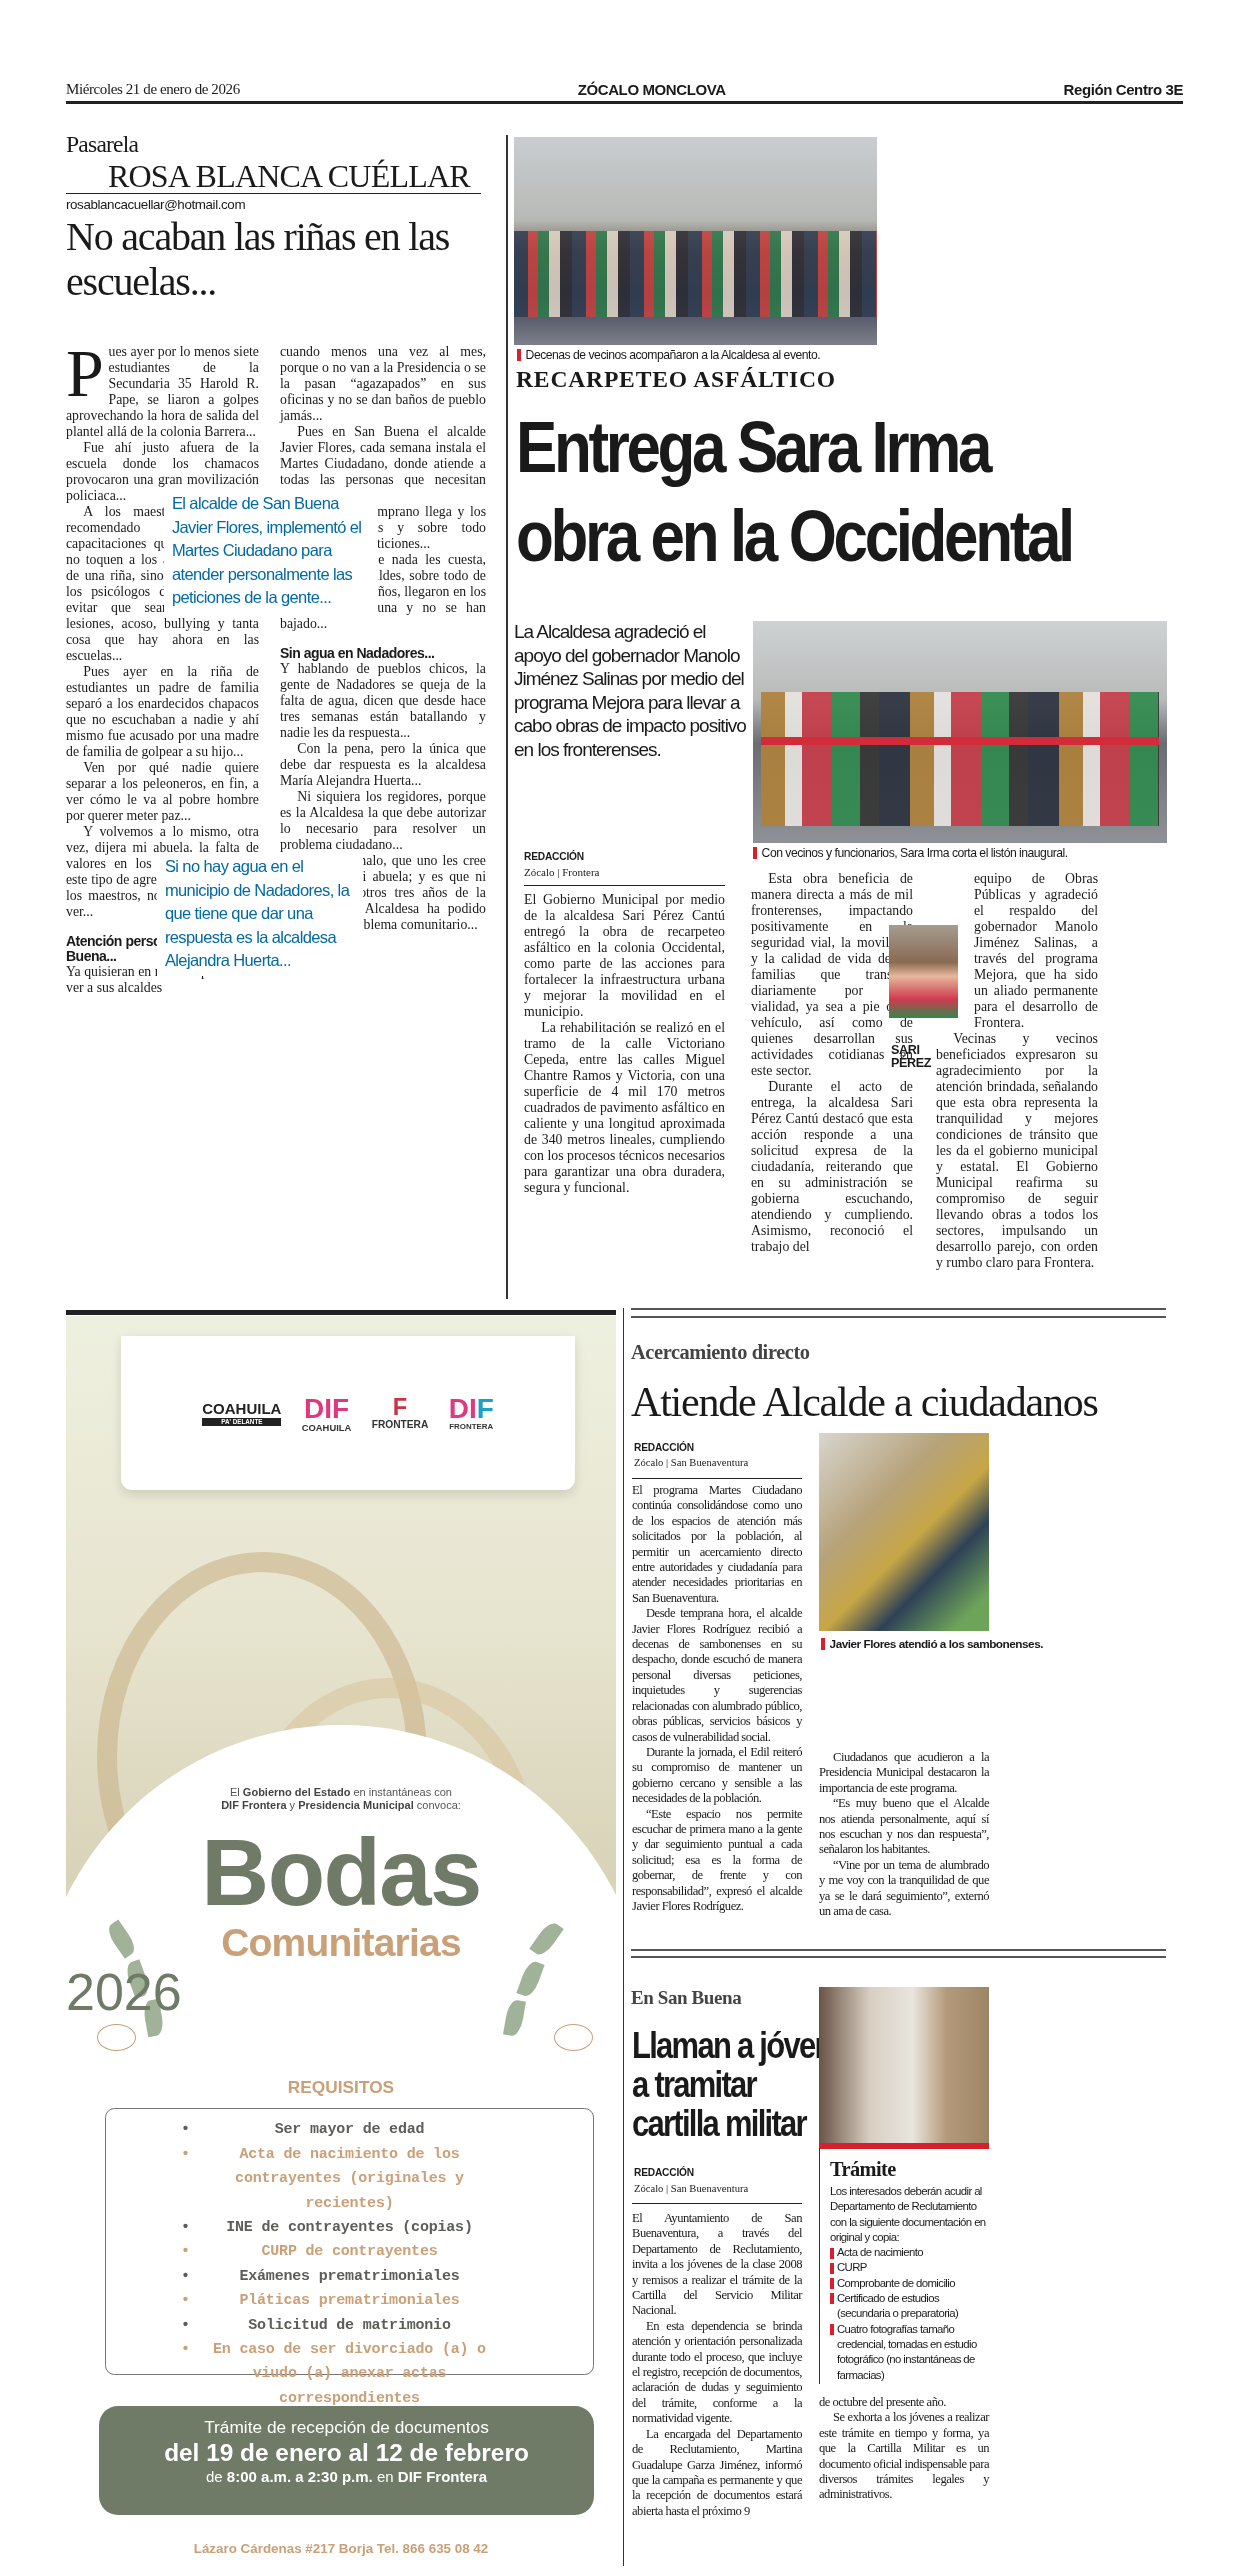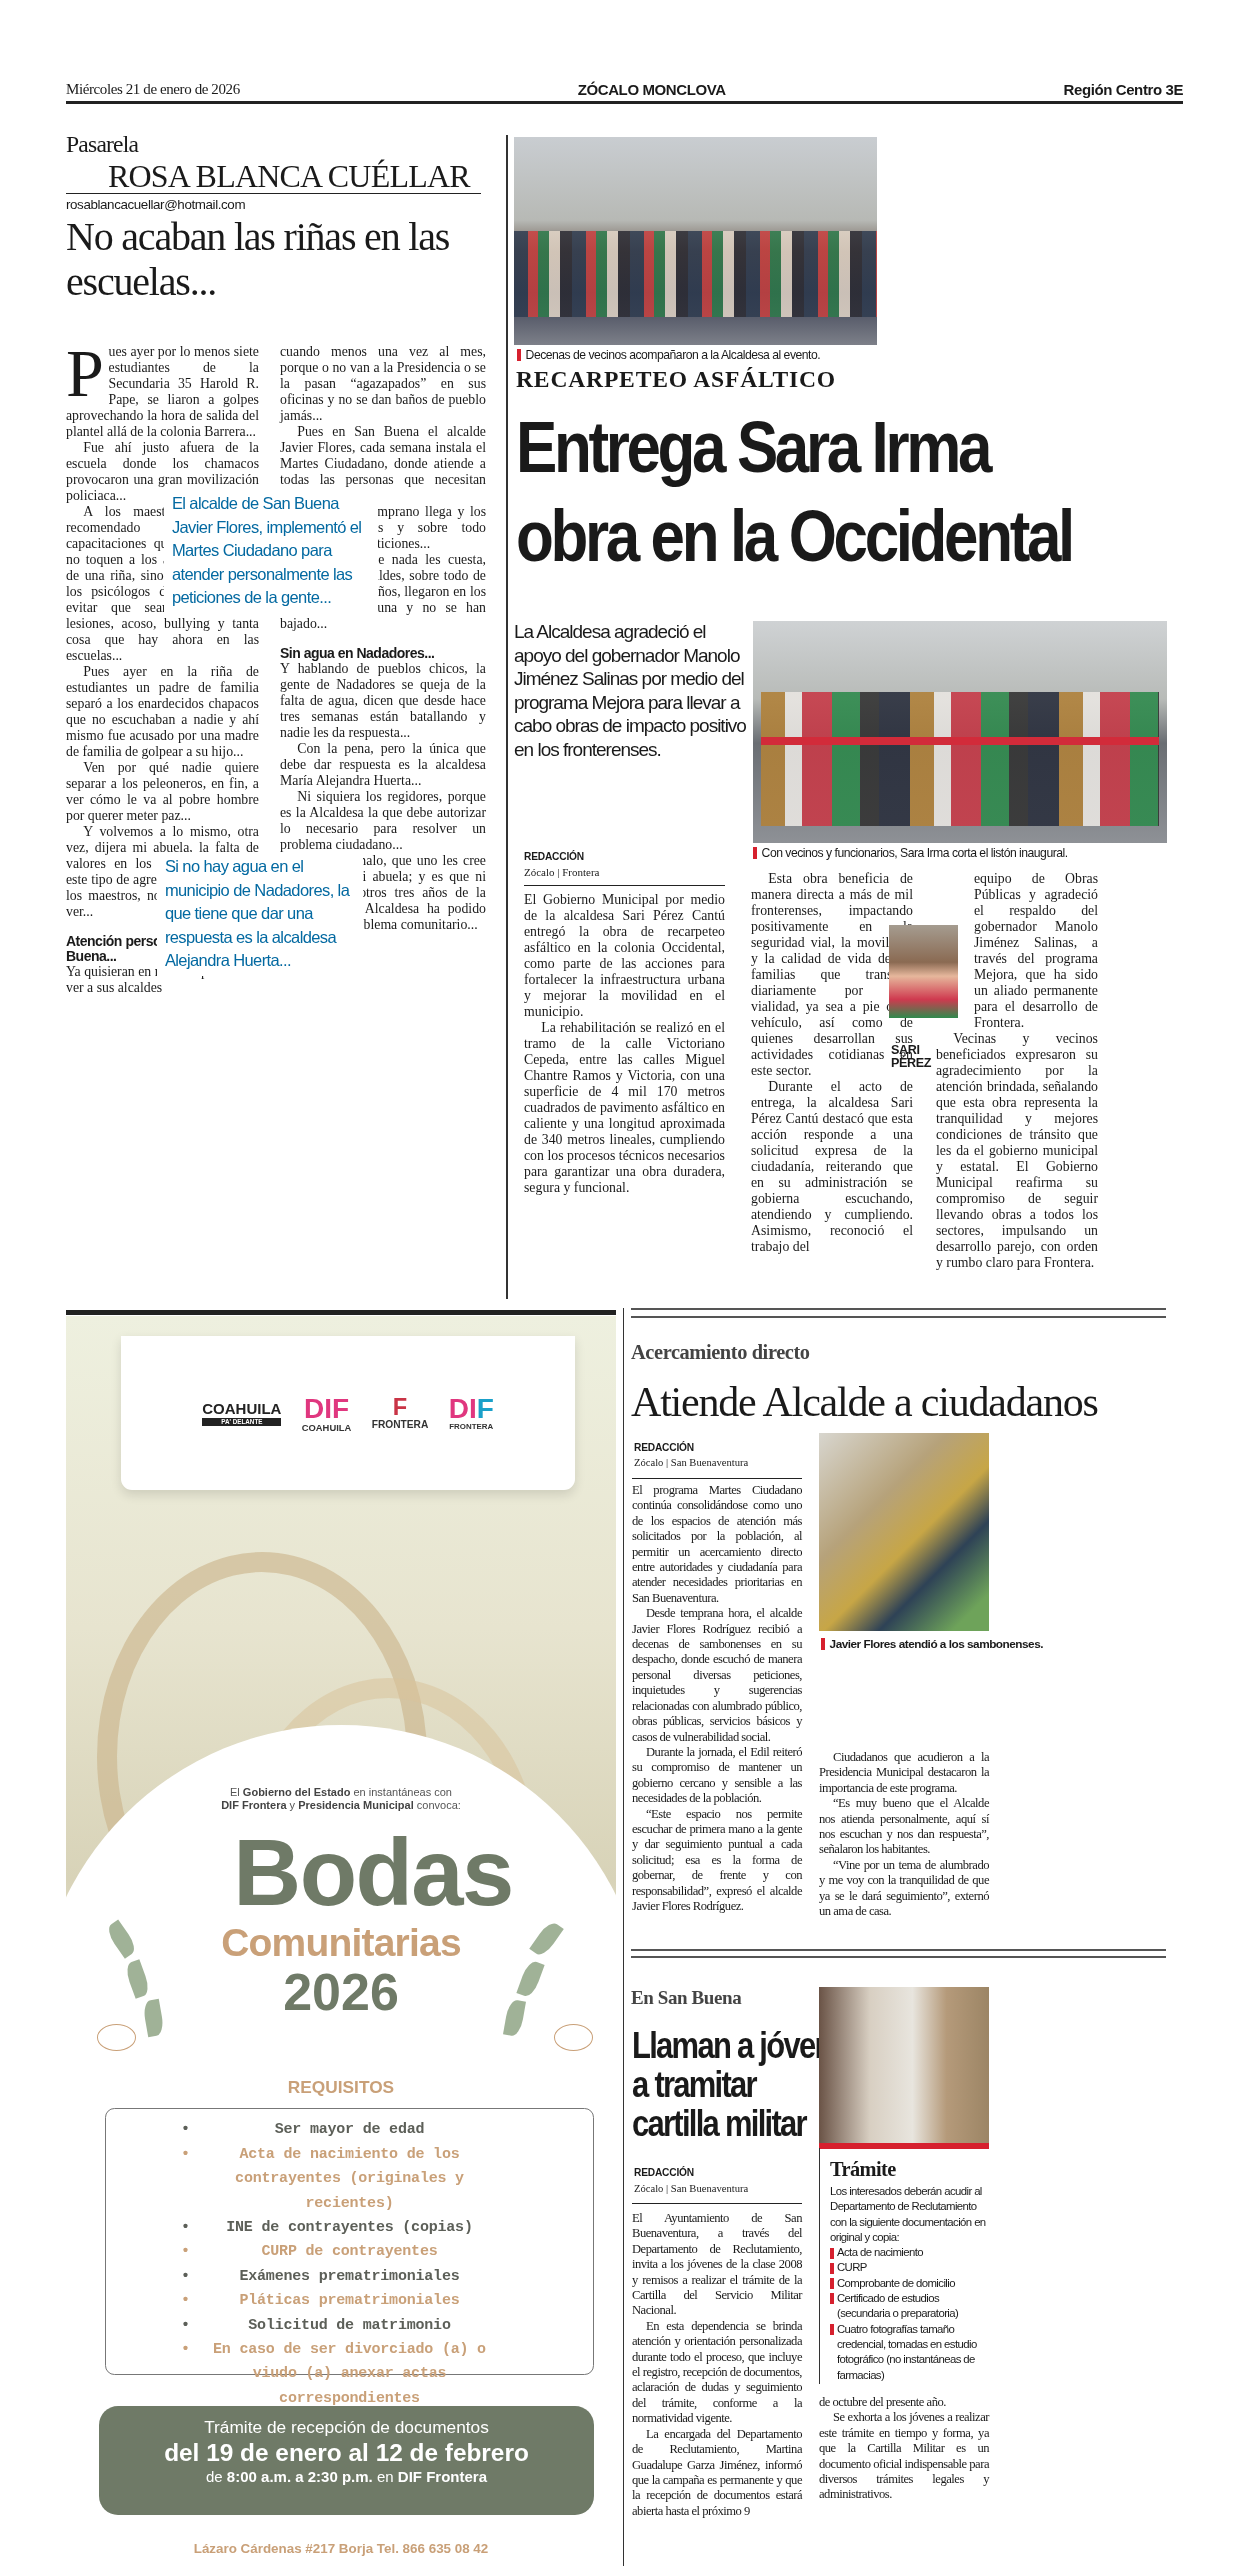--- a/index.html
+++ b/index.html
@@ -54,23 +54,23 @@
   .sidebar-text li .bar { flex: 0 0 3.9px; height: 11px; background: #d6202e; margin-top: 2.4px; }
 
   
   .ad { left: 66px; top: 1316px; width: 550px; height: 1250px; background: linear-gradient(180deg, #eef0df 0%, #e7e4cf 25%, #d8d3b8 45%, #f3f1ea 60%, #ffffff 100%); overflow: hidden; }
   .ad-logos { left: 55px; top: 20.4px; width: 454px; height: 154px; background: #fff; border-radius: 0 0 11px 11px; box-shadow: 0 4.7px 11px rgba(0,0,0,0.12); display: flex; align-items: center; justify-content: center; gap: 20.4px; }
   .logo { font-family: "Liberation Sans", sans-serif; font-weight: bold; text-align: center; line-height: 1; }
   .ring { position: absolute; border-radius: 50%; border: 20.4px solid #c9b389; }
   .ad-circle { left: -31px; top: 409px; width: 613px; height: 944px; border-radius: 307px 307px 0 0; background: #fff; }
   .ad-intro { font-family: "Liberation Sans", sans-serif; font-size: 11px; text-align: center; color: #555; line-height: 13.4px; }
   .ad-intro b { color: #444; }
-  .ad-bodas { font-family: "Liberation Sans", sans-serif; font-weight: bold; font-size: 94px; color: #6f7a67; text-align: center; letter-spacing: -1.6px; line-height: 1; margin-left: 32px; }
+  .ad-bodas { font-family: "Liberation Sans", sans-serif; font-weight: bold; font-size: 94px; color: #6f7a67; text-align: center; letter-spacing: -1.6px; line-height: 1; }
   .ad-com { font-family: "Liberation Sans", sans-serif; font-weight: bold; font-size: 39px; color: #c9a078; text-align: center; letter-spacing: -0.8px; line-height: 1; }
-  .ad-year { font-family: "Liberation Sans", sans-serif; font-weight: bold; font-size: 52px; color: #6f7a67; text-align: center; line-height: 1; }
+  .ad-year { font-family: "Liberation Sans", sans-serif; font-weight: normal; font-size: 52px; color: #6f7a67; text-align: left; line-height: 1; }
   .ad-req-title { font-family: "Liberation Sans", sans-serif; font-weight: bold; font-size: 17.3px; color: #c9a078; text-align: center; }
   .ad-req-box { left: 39px; top: 792px; width: 489px; height: 267px; border: 1.2px solid #777; border-radius: 9.4px; padding: 9.4px 0 0; }
   .ad-req { font-family: Liberation Mono, monospace; font-weight: bold; font-size: 15px; line-height: 24.4px; text-align: center; letter-spacing: -0.2px; }
   .ad-req li { list-style: none; position: relative; }
   .ad-req li::before { content: "•"; position: absolute; left: 75px; }
   .ad-req .g { color: #5c5f58; }
   .ad-req .t { color: #c9a078; }
   .ad-cost { font-family: "Liberation Sans", sans-serif; font-weight: bold; font-size: 16.5px; color: #5c5f58; text-align: center; }
   .ad-pill { left: 33px; top: 1090px; width: 495px; height: 109px; background: #6f7a67; border-radius: 19px; color: #fff; font-family: "Liberation Sans", sans-serif; text-align: center; padding-top: 11px; }
   .ad-pill .l1 { font-size: 17.3px; }

